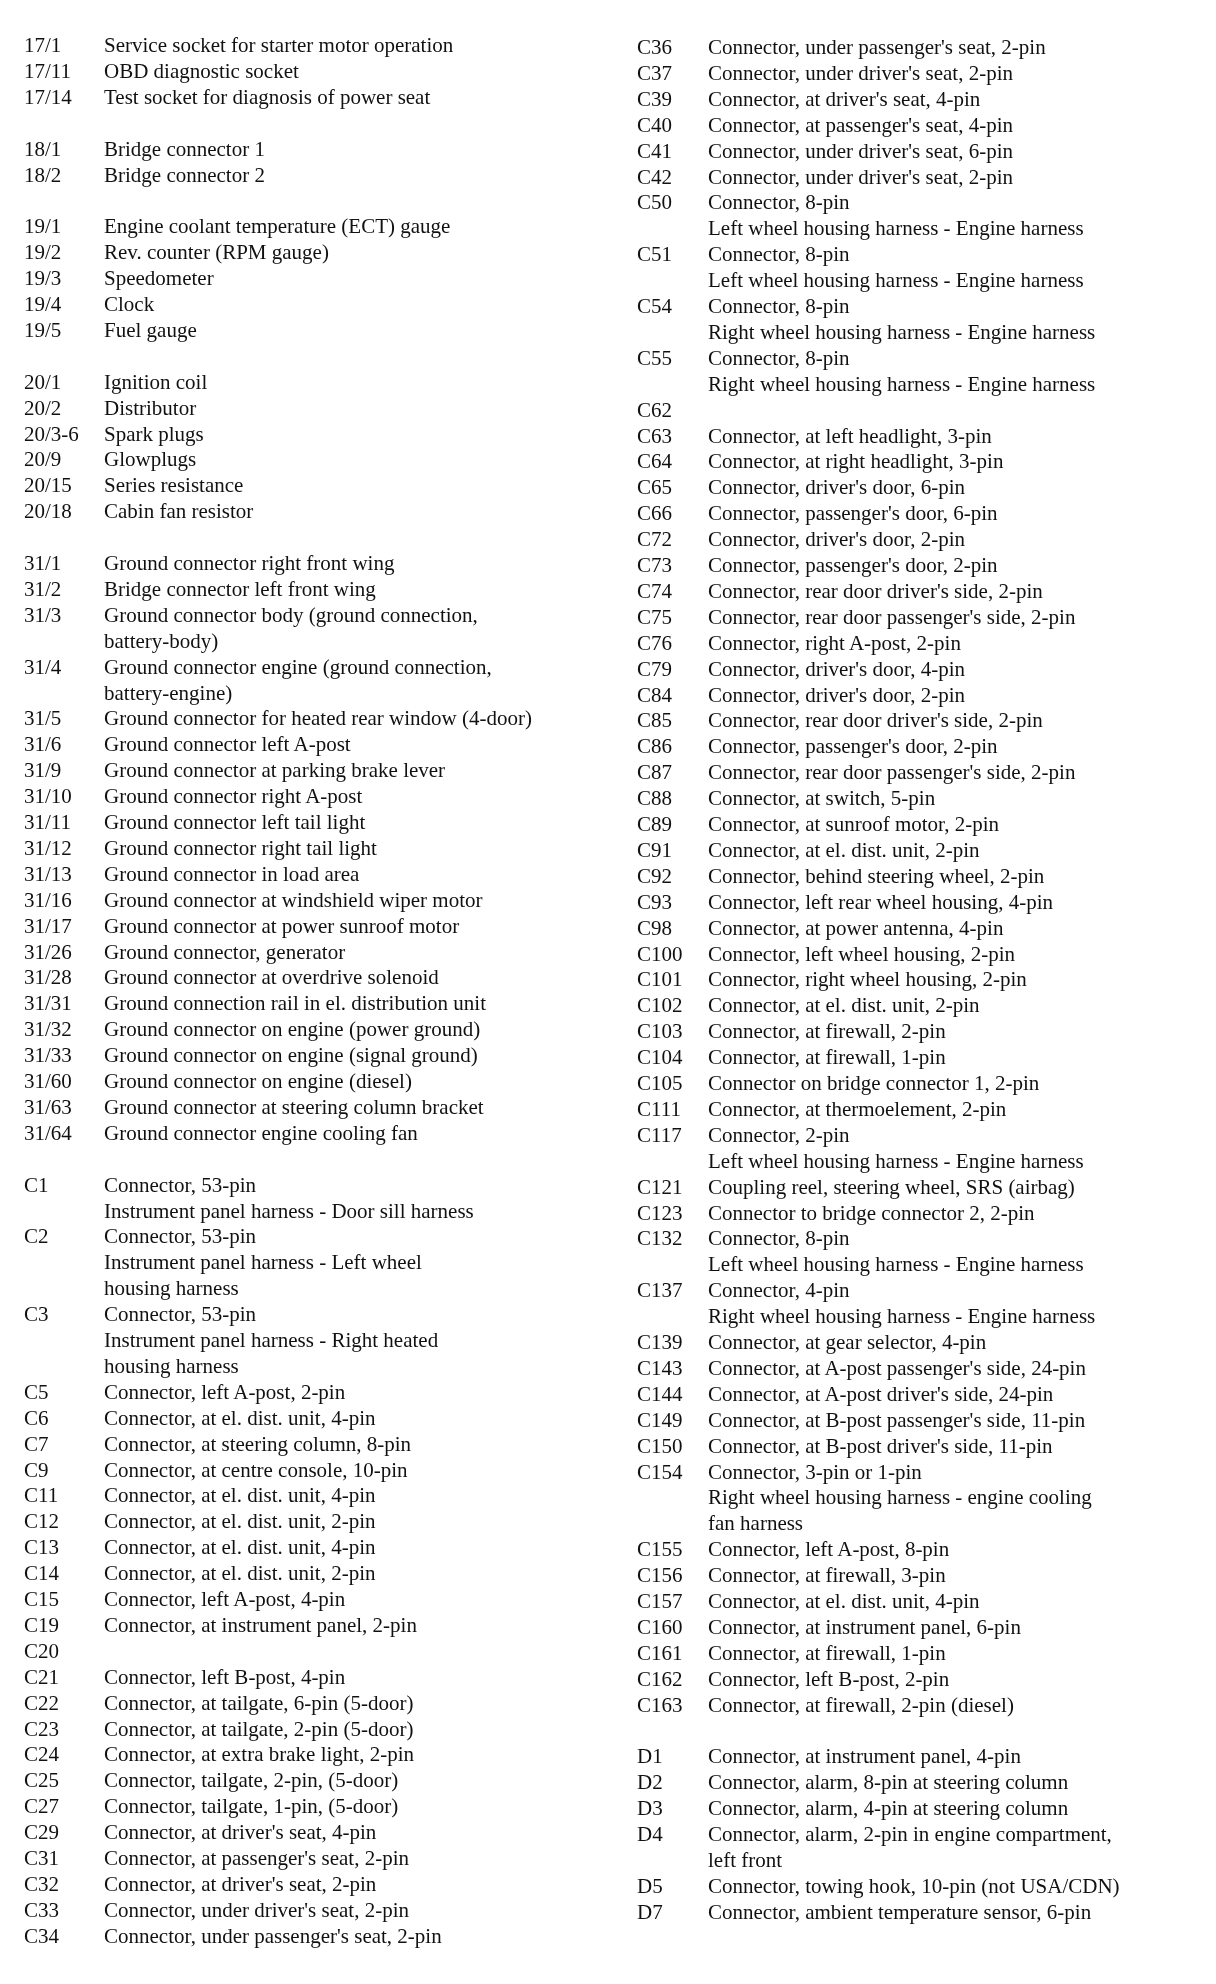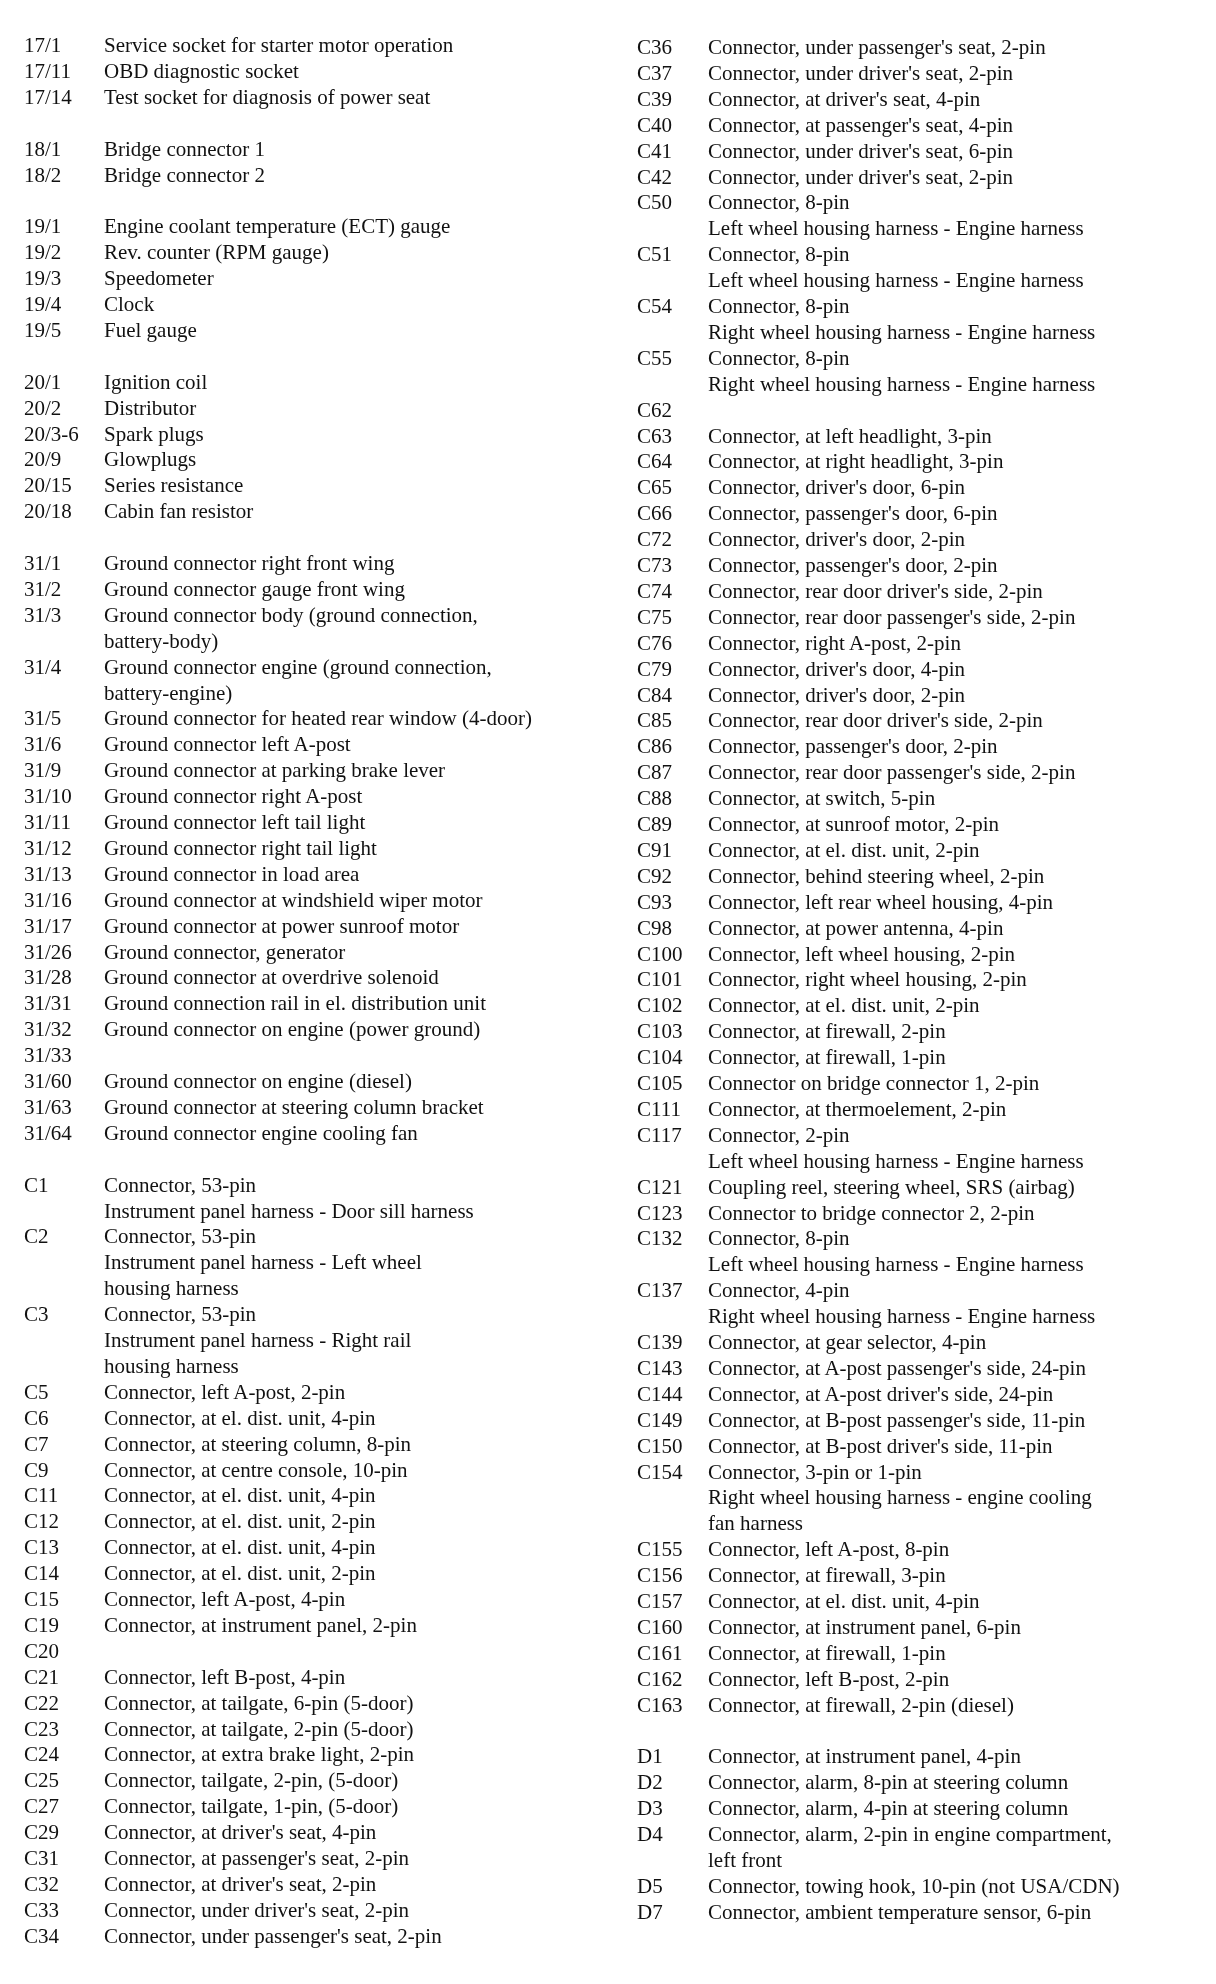--- a/index.html
+++ b/index.html
@@ -86,21 +86,21 @@
       <div class="row" style="top: 498.2px; left: 0px; width: 100%;">
         <span class="code">20/18</span>
         <span class="desc">Cabin fan resistor</span>
       </div>
       <div class="row" style="top: 550px; left: 0px; width: 100%;">
         <span class="code">31/1</span>
         <span class="desc">Ground connector right front wing</span>
       </div>
       <div class="row" style="top: 575.9px; left: 0px; width: 100%;">
         <span class="code">31/2</span>
-        <span class="desc">Ground connector gauge front wing</span>
+        <span class="desc">Bridge connector left front wing</span>
       </div>
       <div class="row" style="top: 601.8px; left: 0px; width: 100%;">
         <span class="code">31/3</span>
         <span class="desc">Ground connector body (ground connection,</span>
       </div>
       <div class="row" style="top: 627.7px; left: 0px; width: 100%;">
         <span class="desc">battery-body)</span>
       </div>
       <div class="row" style="top: 653.6px; left: 0px; width: 100%;">
         <span class="code">31/4</span>
@@ -156,20 +156,21 @@
       <div class="row" style="top: 990.3px; left: 0px; width: 100%;">
         <span class="code">31/31</span>
         <span class="desc">Ground connection rail in el. distribution unit</span>
       </div>
       <div class="row" style="top: 1016.2px; left: 0px; width: 100%;">
         <span class="code">31/32</span>
         <span class="desc">Ground connector on engine (power ground)</span>
       </div>
       <div class="row" style="top: 1042.1px; left: 0px; width: 100%;">
         <span class="code">31/33</span>
+        <span class="desc">Ground connector on engine (signal ground)</span>
       </div>
       <div class="row" style="top: 1068px; left: 0px; width: 100%;">
         <span class="code">31/60</span>
         <span class="desc">Ground connector on engine (diesel)</span>
       </div>
       <div class="row" style="top: 1093.9px; left: 0px; width: 100%;">
         <span class="code">31/63</span>
         <span class="desc">Ground connector at steering column bracket</span>
       </div>
       <div class="row" style="top: 1119.8px; left: 0px; width: 100%;">
@@ -191,21 +192,21 @@
         <span class="desc">Instrument panel harness - Left wheel</span>
       </div>
       <div class="row" style="top: 1275.2px; left: 0px; width: 100%;">
         <span class="desc">housing harness</span>
       </div>
       <div class="row" style="top: 1301.1px; left: 0px; width: 100%;">
         <span class="code">C3</span>
         <span class="desc">Connector, 53-pin</span>
       </div>
       <div class="row" style="top: 1327px; left: 0px; width: 100%;">
-        <span class="desc">Instrument panel harness - Right rail</span>
+        <span class="desc">Instrument panel harness - Right heated</span>
       </div>
       <div class="row" style="top: 1352.9px; left: 0px; width: 100%;">
         <span class="desc">housing harness</span>
       </div>
       <div class="row" style="top: 1378.8px; left: 0px; width: 100%;">
         <span class="code">C5</span>
         <span class="desc">Connector, left A-post, 2-pin</span>
       </div>
       <div class="row" style="top: 1404.7px; left: 0px; width: 100%;">
         <span class="code">C6</span>

